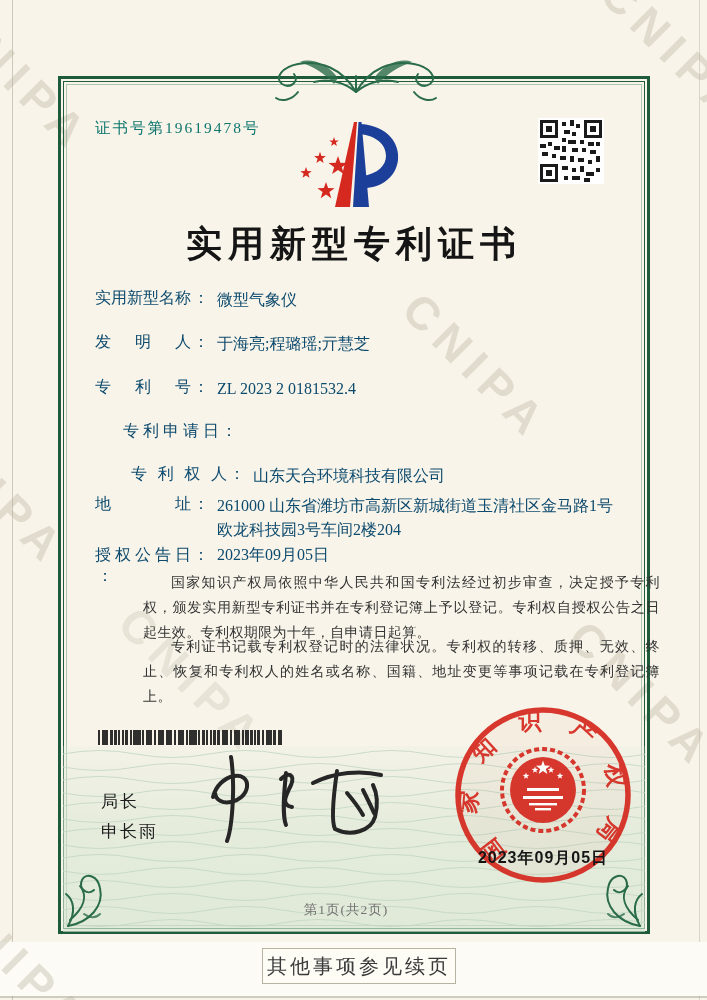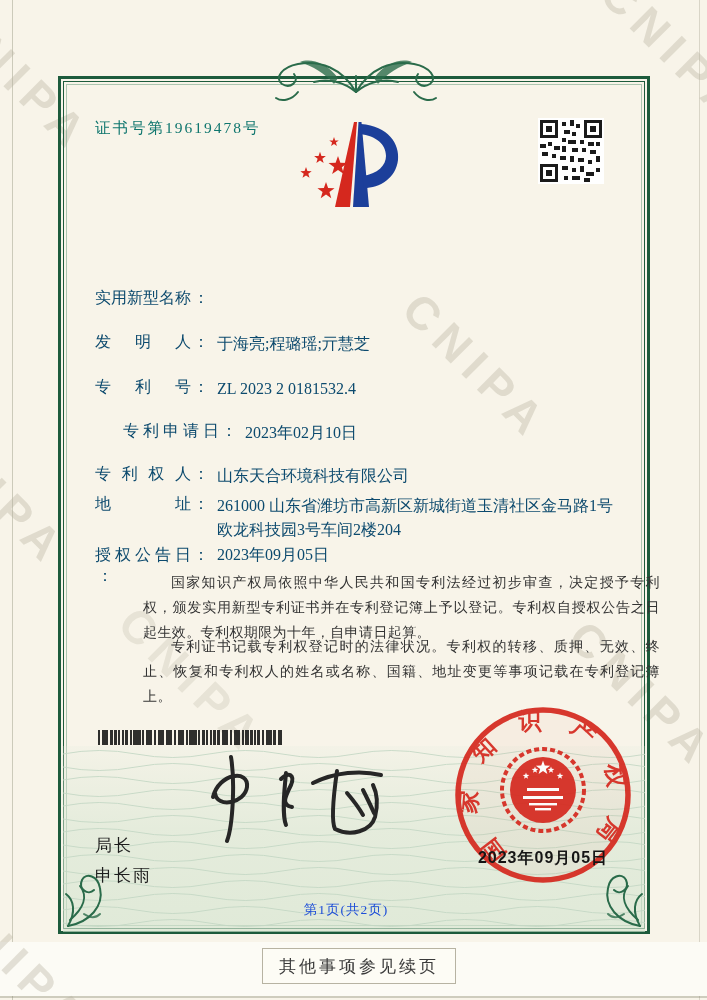--- a/index.html
+++ b/index.html
@@ -26,25 +26,25 @@
          letter-spacing:6px;color:#151515;}
   .frow{left:95px;width:520px;font-size:16px;color:#0c4a6e;display:flex;align-items:flex-start;}
   .flabel{display:inline-block;width:96px;text-align:justify;text-align-last:justify;flex:0 0 96px;}
   .fcolon{flex:0 0 auto;margin:0 8px 0 2px;}
   .fvalue{flex:1 1 auto;line-height:24px;}
   .grant-pair{display:flex;}
   .legal{left:100px;width:517px;font-size:14px;line-height:25px;color:#333;
          text-indent:2em;text-align:justify;letter-spacing:.4px;margin-left:43px;}
   .waves-bg{left:63px;top:746px;width:582px;height:186px;
             background:linear-gradient(180deg,rgba(226,236,222,.2) 0%,rgba(213,229,209,.55) 45%,rgba(211,228,207,.65) 100%);}
-  .officer{left:95px;font-family:"Liberation Sans","DejaVu Sans",sans-serif;
-           font-size:17px;letter-spacing:2px;color:#1d1d1d;font-weight:500;margin-top:44px;}
-  .pageinfo{left:62px;top:901px;width:568px;text-align:center;font-size:13.5px;color:#1d4ed8;letter-spacing:1px;}
+  .officer{left:101px;font-family:"Liberation Sans","DejaVu Sans",sans-serif;
+           font-size:17px;letter-spacing:2px;color:#1d1d1d;font-weight:500;}
+  .pageinfo{left:62px;top:901px;width:568px;text-align:center;font-size:13.5px;color:#737373;letter-spacing:1px;}
   .contbox{left:262px;top:948px;width:192px;height:34px;border:1px solid #b7b3a2;background:#fdfcf5;
-           display:flex;align-items:center;justify-content:center;font-size:17px;color:#3a3a3a;letter-spacing:3px;}
+           display:flex;align-items:center;justify-content:center;font-size:20px;color:#3a3a3a;letter-spacing:3px;}
   .barcode{left:98px;top:730px;width:184px;height:15px;opacity:.88;
     background-image:
       repeating-linear-gradient(90deg,#141414 0 2px,transparent 2px 4px),
       repeating-linear-gradient(90deg,transparent 0 5px,#141414 5px 8px,transparent 8px 11px),
       repeating-linear-gradient(90deg,#141414 0 1px,transparent 1px 7px);}
   svg{display:block;}
 </style>
 </head>
 <body>
 
@@ -181,41 +181,42 @@
         <rect x="34" y="50" width="4" height="4"></rect>
         <rect x="42" y="48" width="4" height="6"></rect>
       <rect x="48" y="54" width="8" height="4"></rect>
         <rect x="58" y="50" width="4" height="4"></rect>
         <rect x="26" y="58" width="4" height="4"></rect>
       <rect x="34" y="58" width="8" height="4"></rect>
         <rect x="46" y="60" width="6" height="4"></rect>
     </g>
   </svg>
 
+  <div class="abs title">实用新型专利证书</div>
 
   <div class="abs frow" style="top:288px;">
     <span class="flabel">实用新型名称</span>
       <span class="fcolon">：</span>
+      <span class="fvalue">微型气象仪</span>
   </div>
   <div class="abs frow" style="top:332px;">
     <span class="flabel">发明人</span>
       <span class="fcolon">：</span>
       <span class="fvalue">于海亮;程璐瑶;亓慧芝</span>
   </div>
   <div class="abs frow" style="top:377px;">
     <span class="flabel">专利号</span>
       <span class="fcolon">：</span>
       <span class="fvalue">ZL 2023 2 0181532.4</span>
   </div>
   <div class="abs frow" style="top:421px;margin-left:28px;">
     <span class="flabel">专利申请日</span>
       <span class="fcolon">：</span>
-      <span class="fvalue">2023年02月10日</span>
-  </div>
-  <div class="abs frow" style="top:464px;">
+  </div>
+  <div class="abs frow" style="top:464px;margin-left:36px;">
     <span class="flabel">专利权人</span>
       <span class="fcolon">：</span>
       <span class="fvalue">山东天合环境科技有限公司</span>
   </div>
   <div class="abs frow" style="top:494px;">
     <span class="flabel">地址</span>
       <span class="fcolon">：</span>
       <span class="fvalue">261000 山东省潍坊市高新区新城街道玉清社区金马路1号欧龙科技园3号车间2楼204</span>
   </div>
   <div class="abs frow" style="top:545px;flex-direction:column;">

